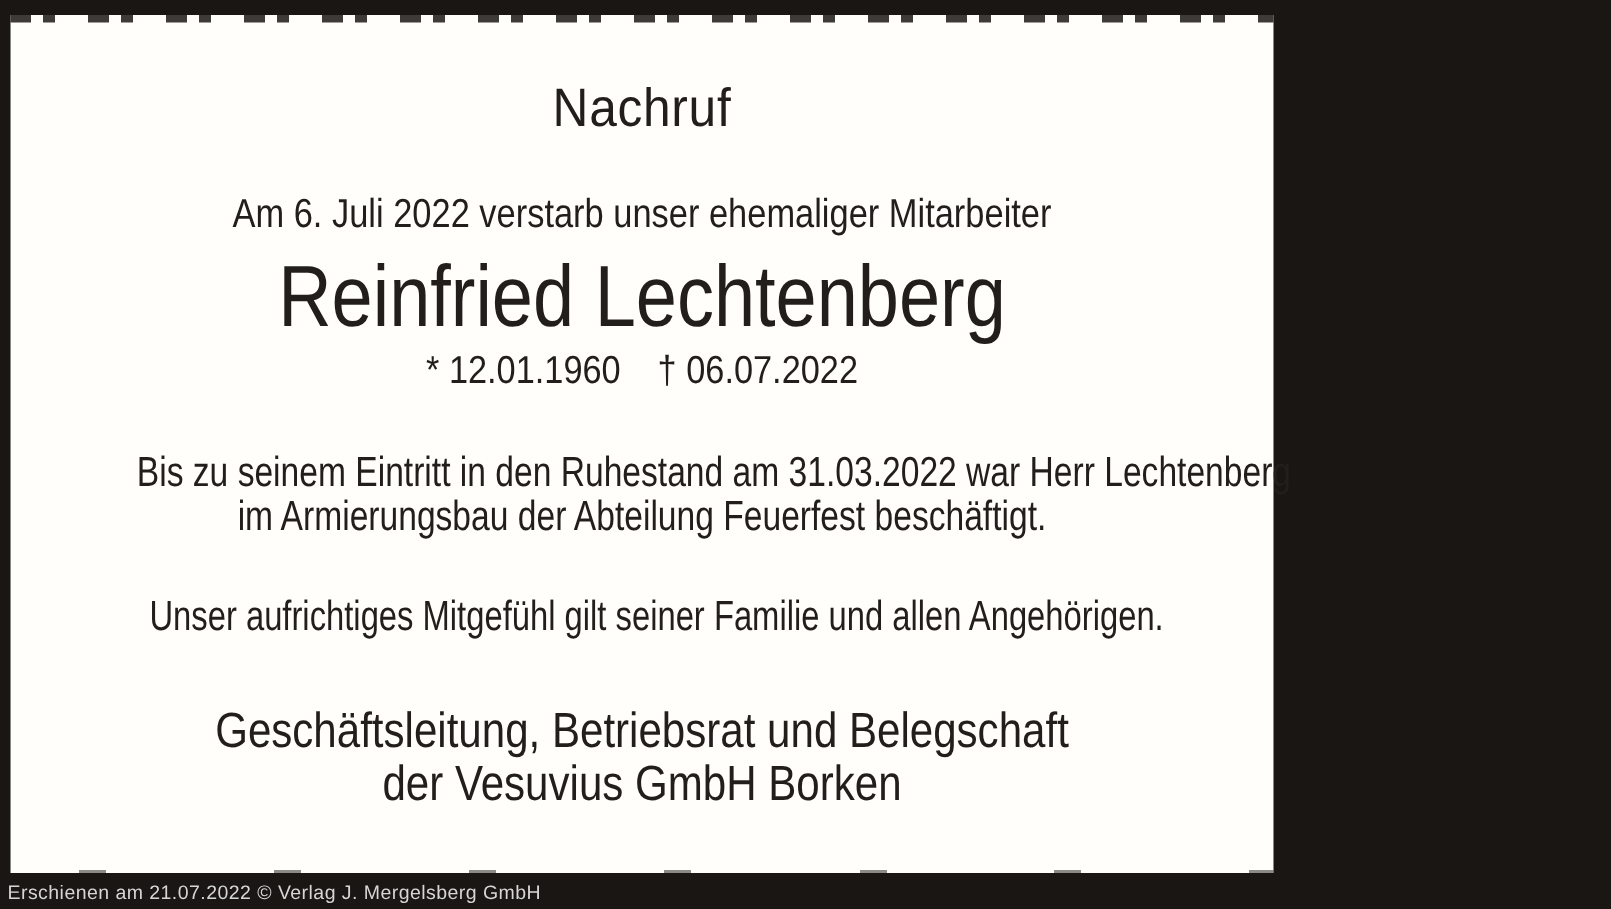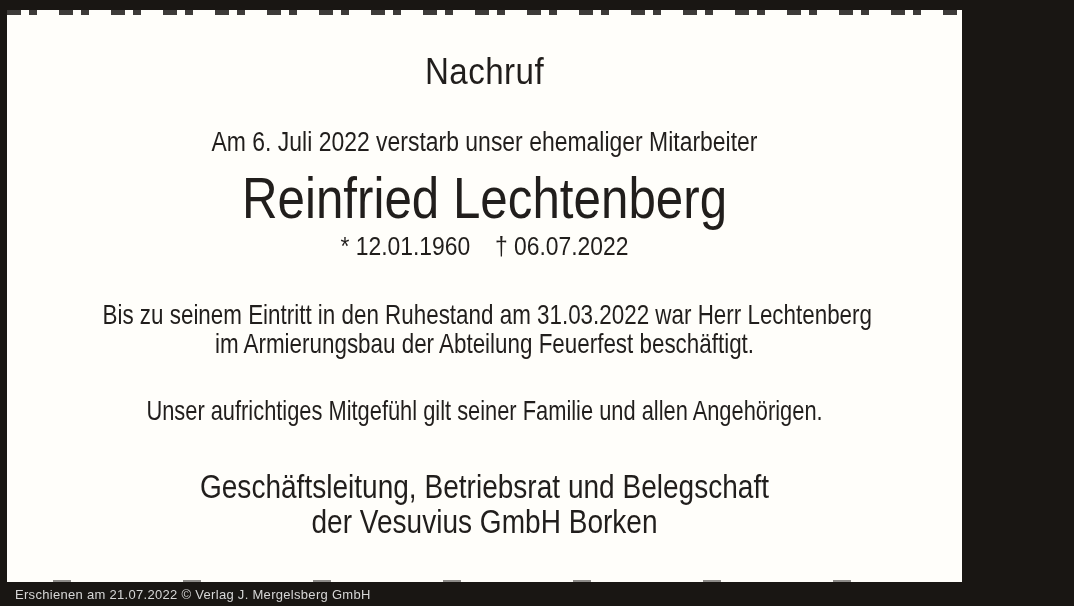--- a/index.html
+++ b/index.html
@@ -7,21 +7,21 @@
   body {
     position: relative;
     background: #191613;
     font-family: "Liberation Sans", sans-serif;
     overflow: hidden;
   }
   .paper {
     position: absolute;
     left: 7px;
     top: 10px;
-    width: 955px;
+    width: 842px;
     height: 572px;
     background: #fffefa;
   }
   
   .torn-top {
     position: absolute;
     left: 0;
     top: 0;
     width: 100%;
     height: 5px;
@@ -100,21 +100,20 @@
     line-height: 35px;
   }
   .footer-credit {
     position: absolute;
     left: 5px;
     top: 587px;
     color: #d6d6d6;
     font-size: 13px;
     line-height: 1.2;
     letter-spacing: .3px;
-    margin-left: 10px;
   }
 </style>
 </head>
 <body>
 
 <div class="paper">
   <div class="torn-top"></div>
 
   <div class="line title squeeze-92">Nachruf</div>
 

